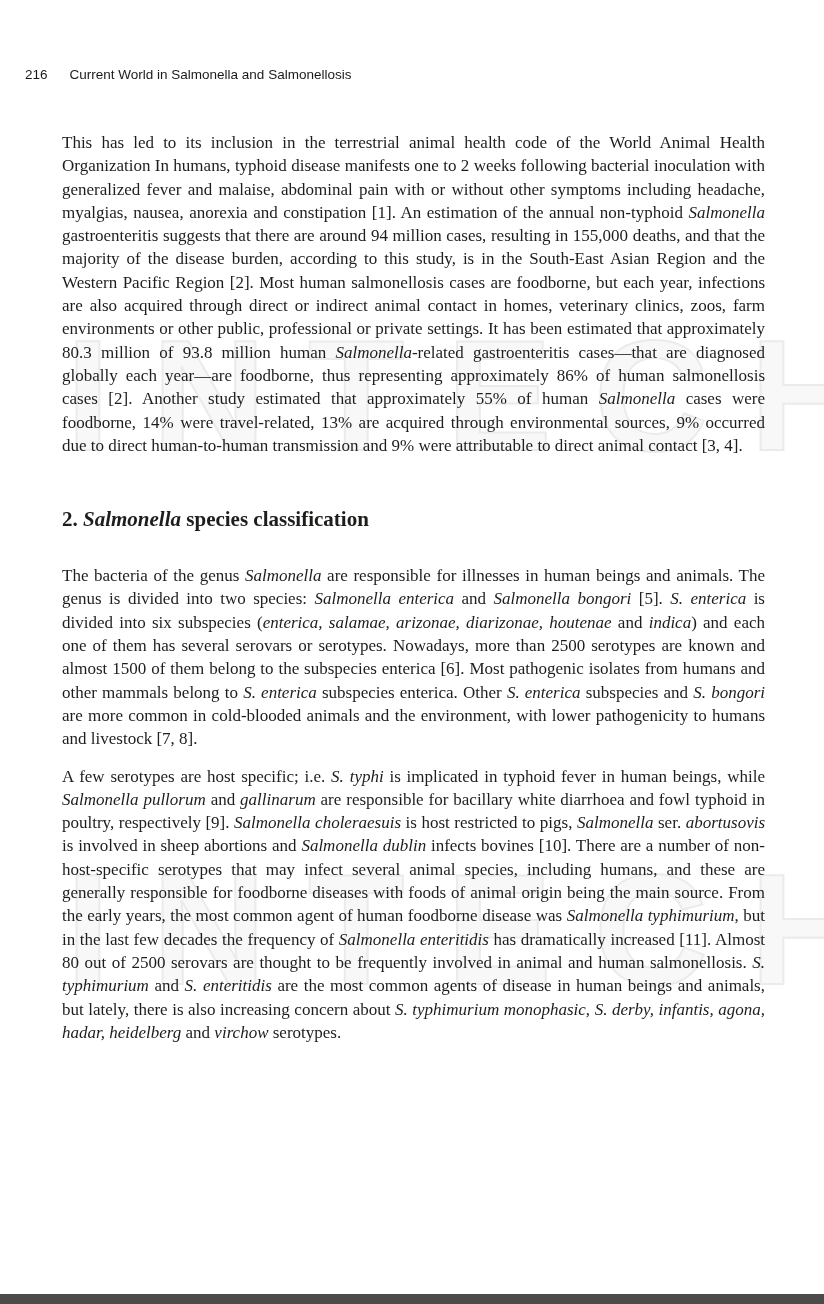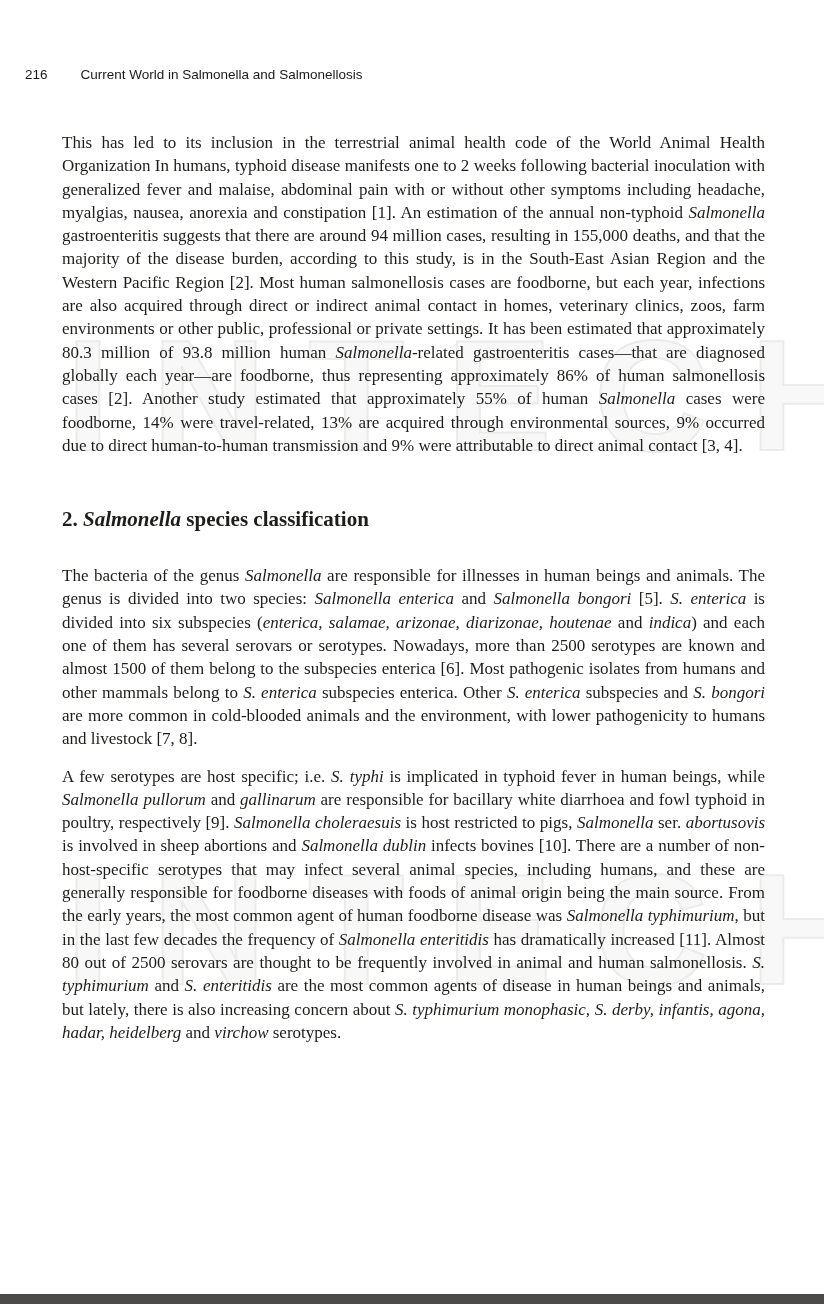--- a/index.html
+++ b/index.html
@@ -11,21 +11,21 @@
     background: #ffffff;
     overflow: hidden;
     font-family: "Liberation Serif", serif;
     color: var(--text-color, #1d1d1b);
   }
   .running-head {
     position: absolute;
     top: 67px;
     left: 25px;
     display: flex;
-    gap: 33px;
+    gap: 22px;
     font-family: "Liberation Sans", sans-serif;
     font-size: 13.5px;
     color: #1a1a1a;
     z-index: 2;
   }
   .watermark {
     position: absolute;
     left: 66px;
     width: 712px;
     font-family: "Liberation Sans", sans-serif;

